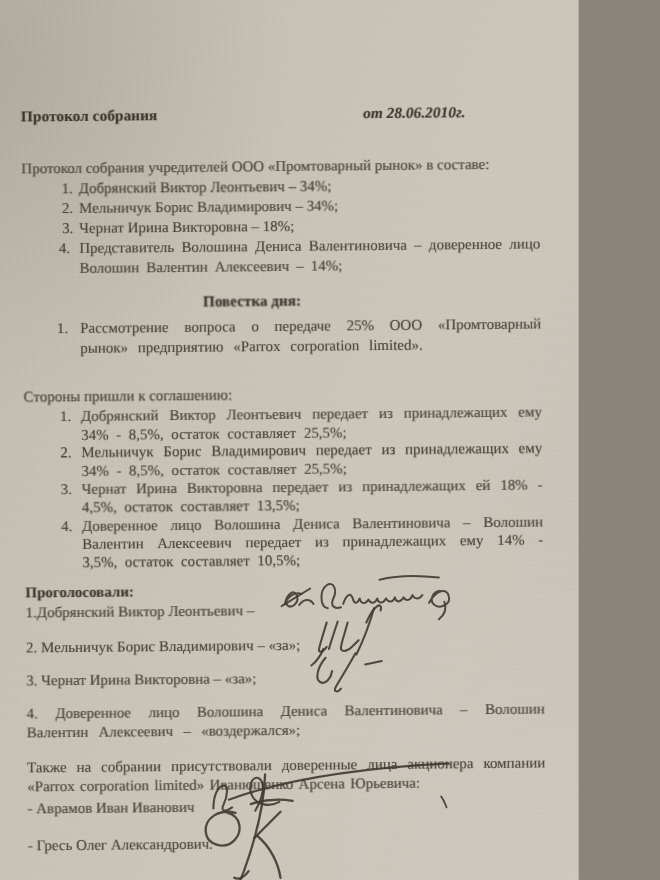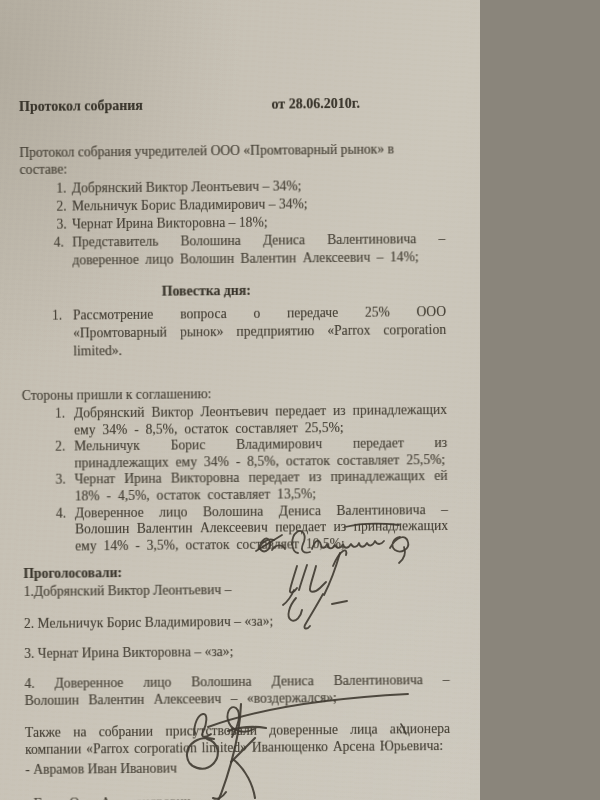--- a/index.html
+++ b/index.html
@@ -1,17 +1,17 @@
 <!DOCTYPE html>
 <html><head>
 <meta charset="utf-8">
 <style>
   html,body{margin:0;padding:0;background:#8a857b;}
   .photo{
-    position:relative;width:480px;height:800px;overflow:hidden;
+    position:relative;width:526px;height:800px;overflow:hidden;
     background:
       radial-gradient(120% 90% at 0% 8%, rgba(86,78,64,0.14), rgba(0,0,0,0) 42%),
       radial-gradient(100% 80% at 100% 100%, rgba(255,255,246,0.10), rgba(0,0,0,0) 55%),
       linear-gradient(112deg,#bfb9ac 0%,#c7c1b5 28%,#ccc7bb 62%,#c8c3b8 100%);
     font-family:"Liberation Serif","DejaVu Serif",serif;
     color:#454036;
   }
   .photo::before{
     content:"";position:absolute;inset:0;pointer-events:none;opacity:.5;
     background:
@@ -20,21 +20,21 @@
   }
   .content{
     position:absolute;left:21px;right:34px;top:0;bottom:0;
     transform:rotate(-0.55deg);transform-origin:50% 40%;
     font-size:13.6px;line-height:17px;
     text-shadow:0.2px 0.2px 0.6px rgba(70,62,48,0.38);
     filter:blur(0.22px);
   }
   .bold{font-weight:bold;color:#38342b;}
   .title-row{display:flex;justify-content:space-between;align-items:baseline;padding-top:96px;font-size:14px;}
-  .date{margin-right:84px;white-space:nowrap;}
+  .date{margin-right:67px;white-space:nowrap;font-style:italic;}
   .intro{margin-top:29px;}
   ol{margin:0;padding:0 0 0 50px;}
   ol li{text-align:justify;padding-left:2px;}
   .founders{margin-top:2px;line-height:18px;}
   .founders li.wrap-tight{word-spacing:3px;}
   .agenda-heading{margin-top:14px;text-align:center;position:relative;left:-27px;font-size:13.8px;}
   .agenda{margin-top:6px;line-height:18px;}
   .agenda li{word-spacing:5.5px;}
   .agreement-heading{margin-top:26px;}
   .agreement{margin-top:2px;line-height:16.6px;}

